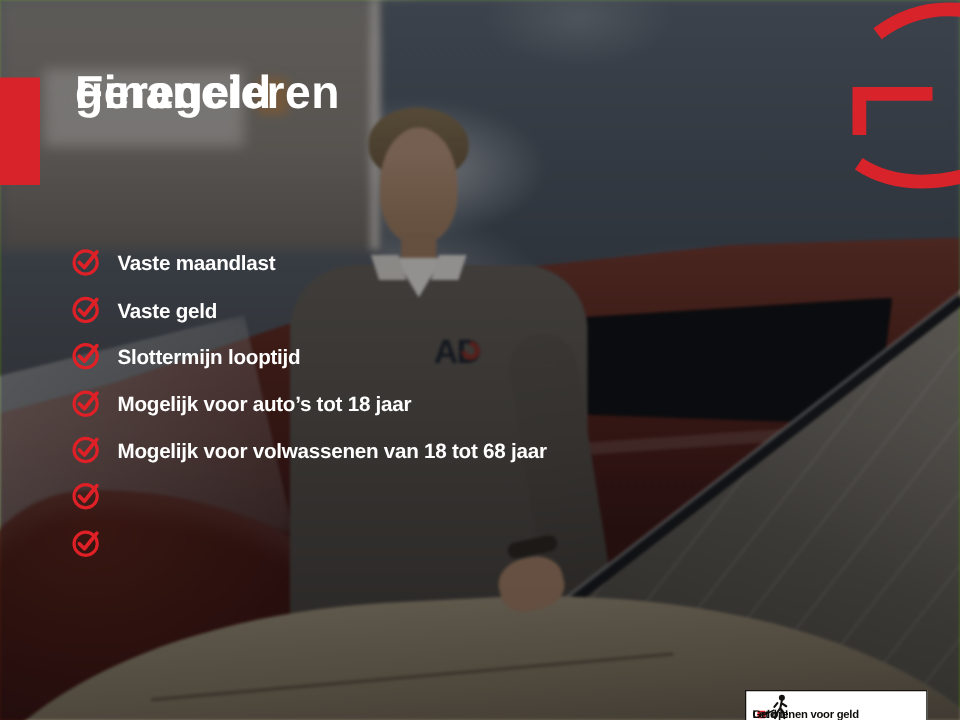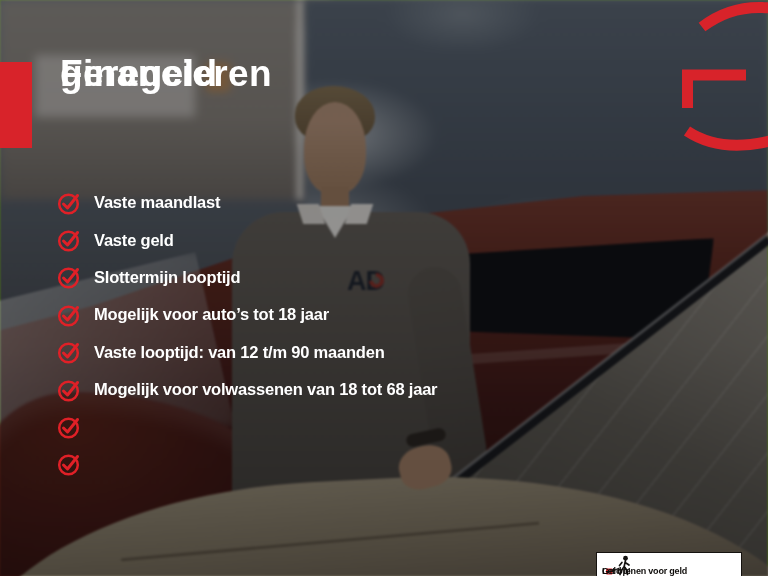--- a/index.html
+++ b/index.html
@@ -74,21 +74,21 @@
   .sweater-logo .ring{left:22px;top:7px;width:15px;height:15px;border:4px solid #8f2b22;border-radius:50%;
     border-left-color:transparent;transform:rotate(40deg);}
   .overlay{inset:0;background:linear-gradient(180deg,rgba(8,9,12,.40) 0%,rgba(8,9,12,.38) 60%,rgba(5,6,8,.46) 100%);}
 
   
   .red-block{left:0;top:62px;width:32px;height:86px;background:#d8232a;z-index:10;}
   .title{left:60px;top:50px;z-index:10;color:#fff;font-size:37px;line-height:47px;
     font-weight:600;letter-spacing:.4px;margin:0;}
   .brand-logo{right:0;top:0;width:110px;height:155px;z-index:10;}
   ul.features{left:57px;top:184px;z-index:10;margin:0;padding:0;list-style:none;}
-  ul.features li{position:static;display:flex;align-items:center;height:37.4px;gap:13px;}
+  ul.features li{position:static;display:flex;align-items:flex-end;height:37.4px;gap:13px;}
   ul.features .check{position:static;width:24px;height:24px;flex:0 0 24px;}
   ul.features .label{position:static;color:#fff;font-size:16.5px;font-weight:600;
     letter-spacing:-.2px;white-space:nowrap;}
   .warning{left:596px;top:552px;width:146px;height:27px;z-index:10;background:#fff;
     border:1px solid #15120f;display:flex;align-items:center;padding:2px 3px 2px 5px;gap:3px;}
   .warning .wtext{position:static;color:#0f0d0b;font-size:9px;line-height:10.5px;
     font-weight:bold;letter-spacing:-.2px;white-space:nowrap;}
   .warning .wicon{position:static;width:30px;height:21px;flex:0 0 30px;}
 </style>
 </head>
@@ -171,27 +171,20 @@
         <circle cx="11.5" cy="13" r="9.3" fill="none" stroke="#e02027" stroke-width="2.5"></circle>
         <path d="M6.5 13 L10.5 17 L20.5 4.5" fill="none" stroke="#e02027" stroke-width="3" stroke-linecap="round" stroke-linejoin="round"></path>
       </svg>
       <span class="label">Mogelijk voor auto’s tot 18 jaar</span>
     </li>
     <li>
       <svg class="check" viewBox="0 0 24 24">
         <circle cx="11.5" cy="13" r="9.3" fill="none" stroke="#e02027" stroke-width="2.5"></circle>
         <path d="M6.5 13 L10.5 17 L20.5 4.5" fill="none" stroke="#e02027" stroke-width="3" stroke-linecap="round" stroke-linejoin="round"></path>
       </svg>
-      <span class="label">Vaste looptijd: van 12 t/m 90 maanden</span>
-    </li>
-    <li>
-      <svg class="check" viewBox="0 0 24 24">
-        <circle cx="11.5" cy="13" r="9.3" fill="none" stroke="#e02027" stroke-width="2.5"></circle>
-        <path d="M6.5 13 L10.5 17 L20.5 4.5" fill="none" stroke="#e02027" stroke-width="3" stroke-linecap="round" stroke-linejoin="round"></path>
-      </svg>
       <span class="label">Mogelijk voor volwassenen van 18 tot 68 jaar</span>
     </li>
     <li>
       <svg class="check" viewBox="0 0 24 24">
         <circle cx="11.5" cy="13" r="9.3" fill="none" stroke="#e02027" stroke-width="2.5"></circle>
         <path d="M6.5 13 L10.5 17 L20.5 4.5" fill="none" stroke="#e02027" stroke-width="3" stroke-linecap="round" stroke-linejoin="round"></path>
       </svg>
     </li>
     <li>
       <svg class="check" viewBox="0 0 24 24">

